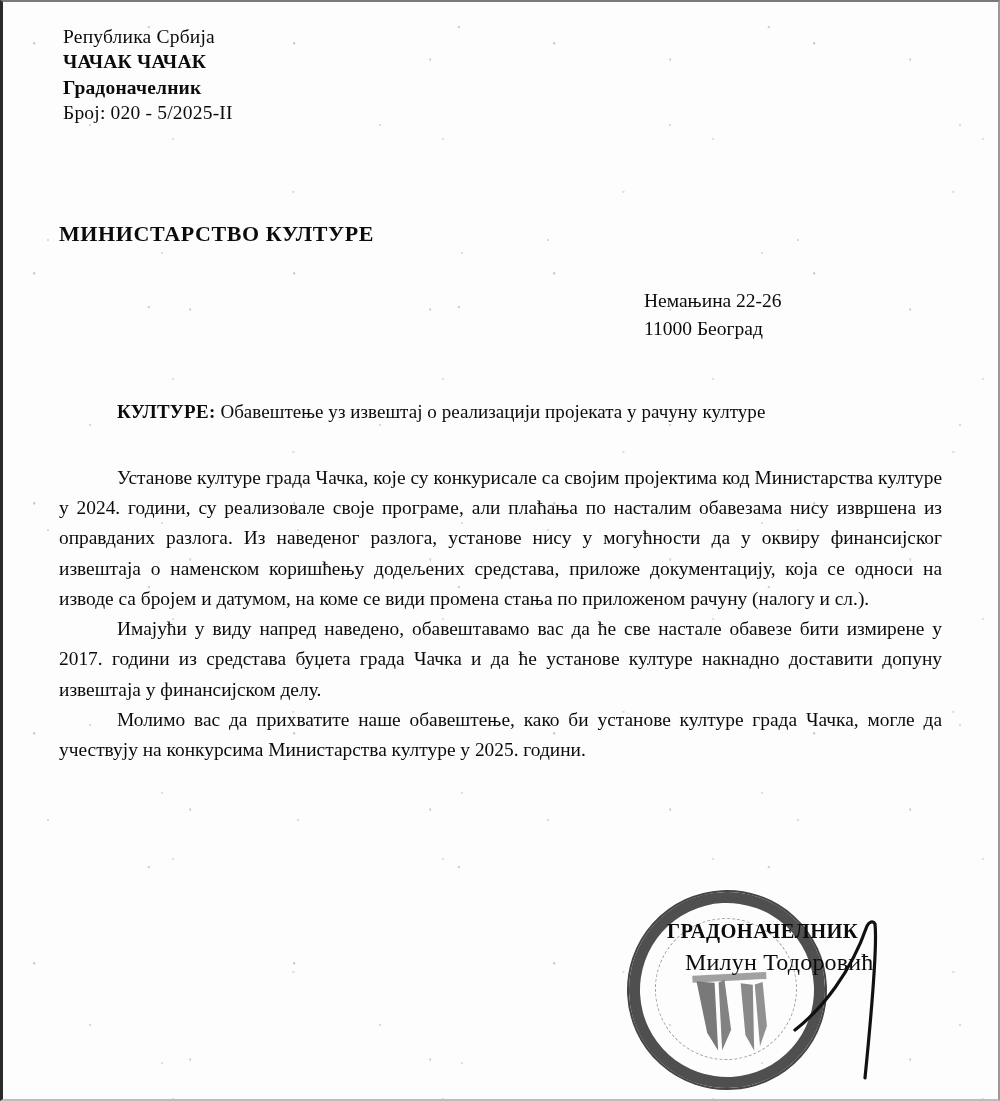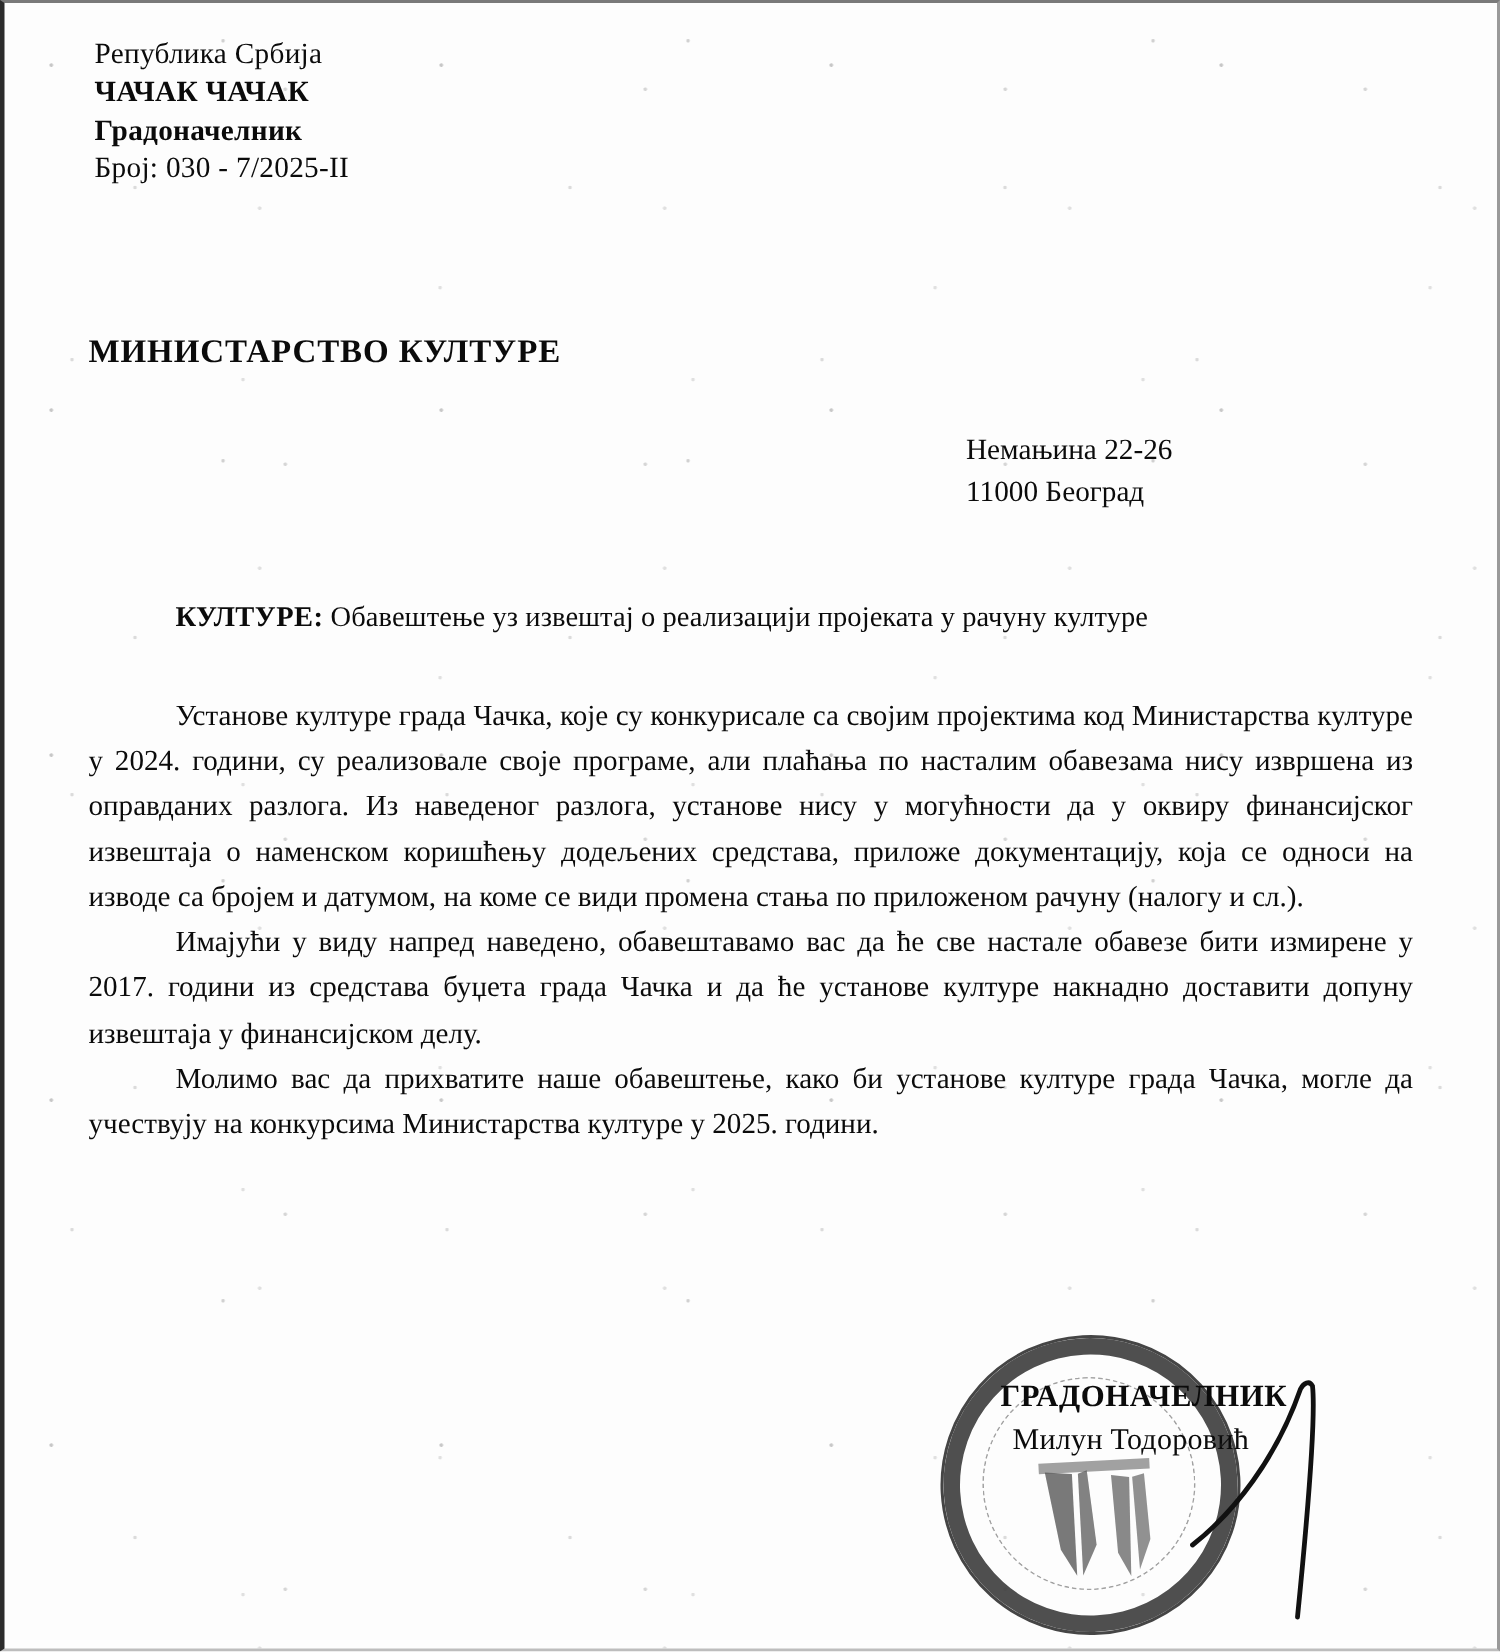--- a/index.html
+++ b/index.html
@@ -146,24 +146,24 @@
     width: 270px;
     text-align: left;
   }
   #signature-role {
     font-weight: bold;
     font-size: 20.5px;
     letter-spacing: .4px;
     white-space: nowrap;
   }
   #signature-name {
-    font-size: 20px;
+    font-size: 24px;
     letter-spacing: .2px;
     margin-top: 6px;
-    margin-left: 8px;
+    margin-left: 18px;
     white-space: nowrap;
   }
   #handwritten-signature {
     position: absolute;
     left: 178px;
     top: 30px;
     width: 130px;
     height: 170px;
     overflow: visible;
   }
@@ -172,21 +172,21 @@
 <body>
 
 <div id="scan-page">
 
   <div class="sheet">
 
     <div id="letterhead">
       <div class="lh-line">Република Србија</div>
       <div class="lh-line lh-bold">ЧАЧАК ЧАЧАК</div>
       <div class="lh-line lh-bold">Градоначелник</div>
-      <div class="lh-line">Број: 030 - 7/2025-II</div>
+      <div class="lh-line">Број: 020 - 5/2025-II</div>
     </div>
 
     <div id="recipient-title">МИНИСТАРСТВО КУЛТУРЕ</div>
 
     <div id="recipient-address">
       <div>Немањина  22-26</div>
       <div>11000 Београд</div>
     </div>
 
     <div id="subject-line">

